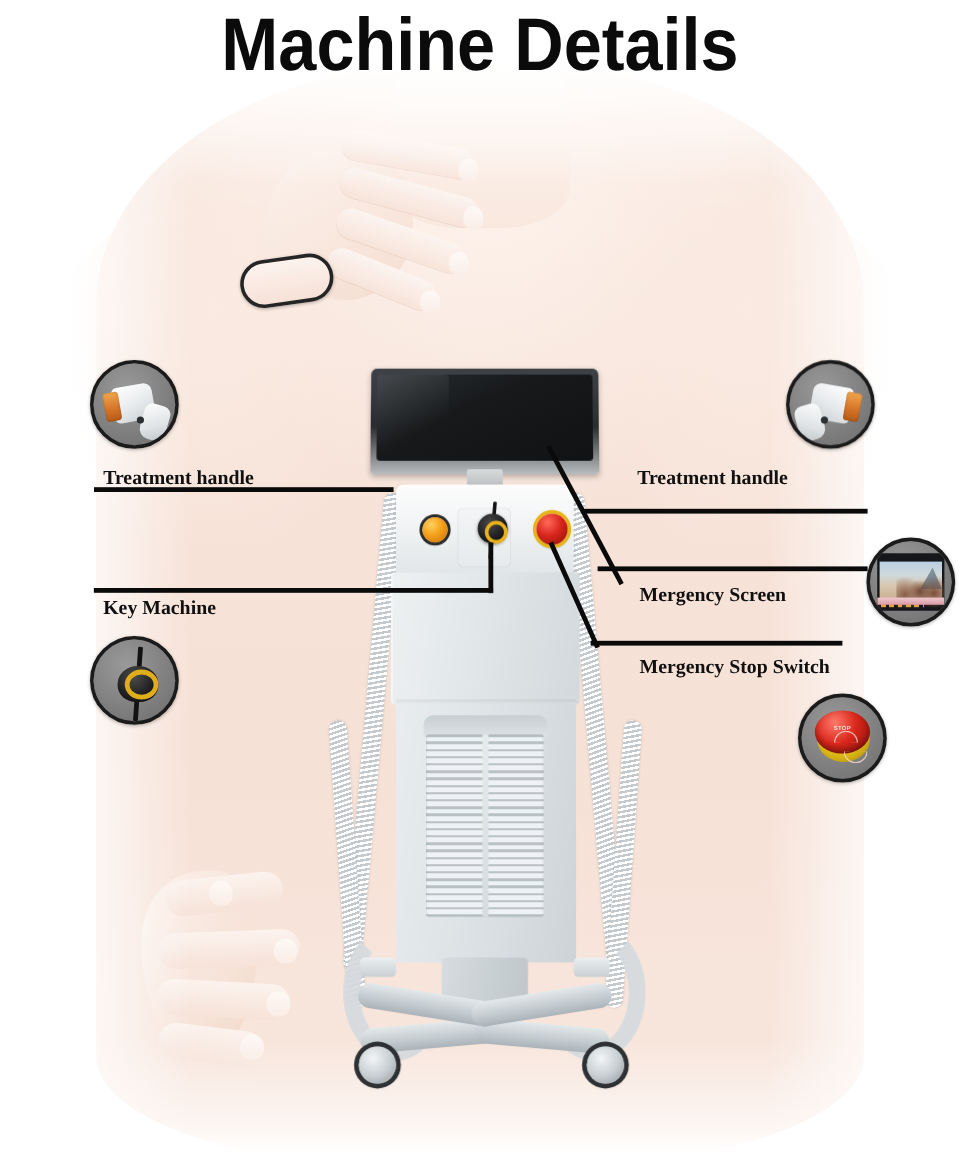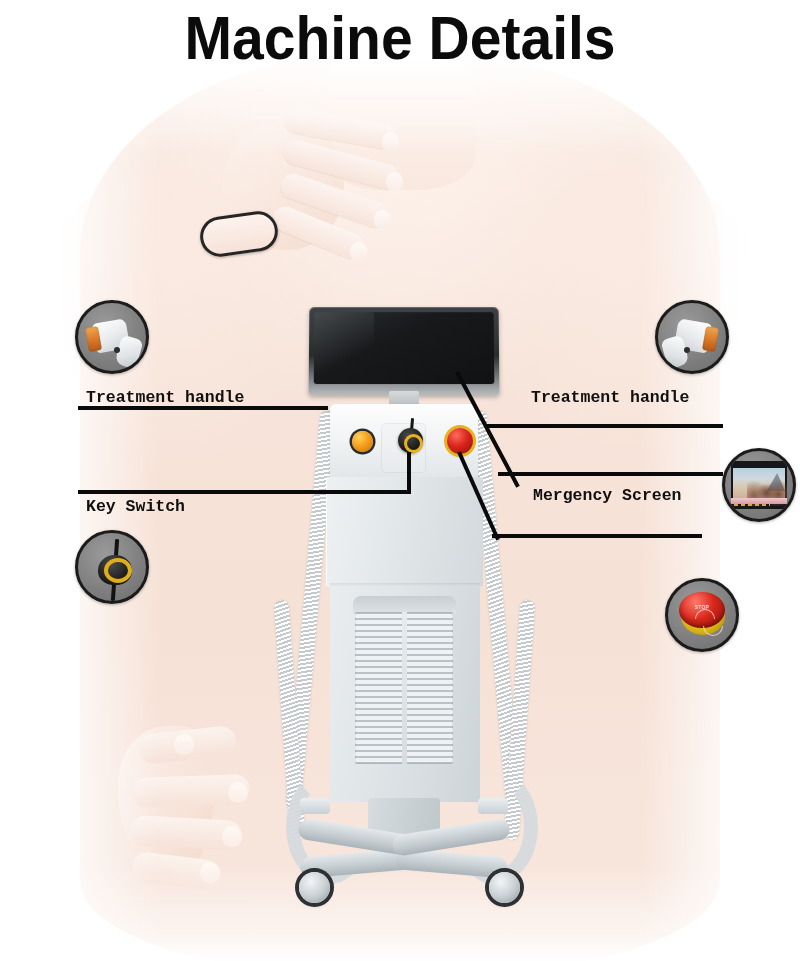--- a/index.html
+++ b/index.html
@@ -555,21 +555,21 @@
     position: absolute;
     background: #0a0a0a;
   }
   .label {
     position: absolute;
     font-size: 16.5px;
     line-height: 20px;
     font-weight: bold;
     color: #101010;
     white-space: nowrap;
-    font-family: Liberation Mono, monospace;
+    font-family: Liberation Serif, serif;
   }
 </style>
 </head>
 <body>
 
 <div id="poster">
 
   <div class="bg-photo">
     <div class="skin-body"></div>
     <div class="neck"></div>
@@ -660,24 +660,25 @@
   <div class="rule" style="left:498px; top:472px; width:225px;"></div>
 
   <div class="leader" style="left:457px; top:452px; width:4px; height:96px;
               transform: rotate(-24deg); transform-origin: top center;"></div>
   <div class="rule" style="left:492px; top:534px; width:210px;"></div>
 
   <div class="label" style="left:86px; top:388px;">Treatment handle</div>
 
   <div class="label" style="left:531px; top:388px;">Treatment handle</div>
 
-  <div class="label" style="left:86px; top:497px;">Key Switch</div>
+  <div class="label" style="left:86px; top:497px;">Key Machine</div>
 
   <div class="label" style="left:533px; top:486px;">Mergency Screen</div>
 
+  <div class="label" style="left:533px; top:546px;">Mergency Stop Switch</div>
 
   <div class="thumb thumb-handle-l">
     <div class="hp">
       <div class="hp-head"></div>
       <div class="hp-window"></div>
       <div class="hp-grip"></div>
       <div class="hp-dot"></div>
     </div>
   </div>
 

